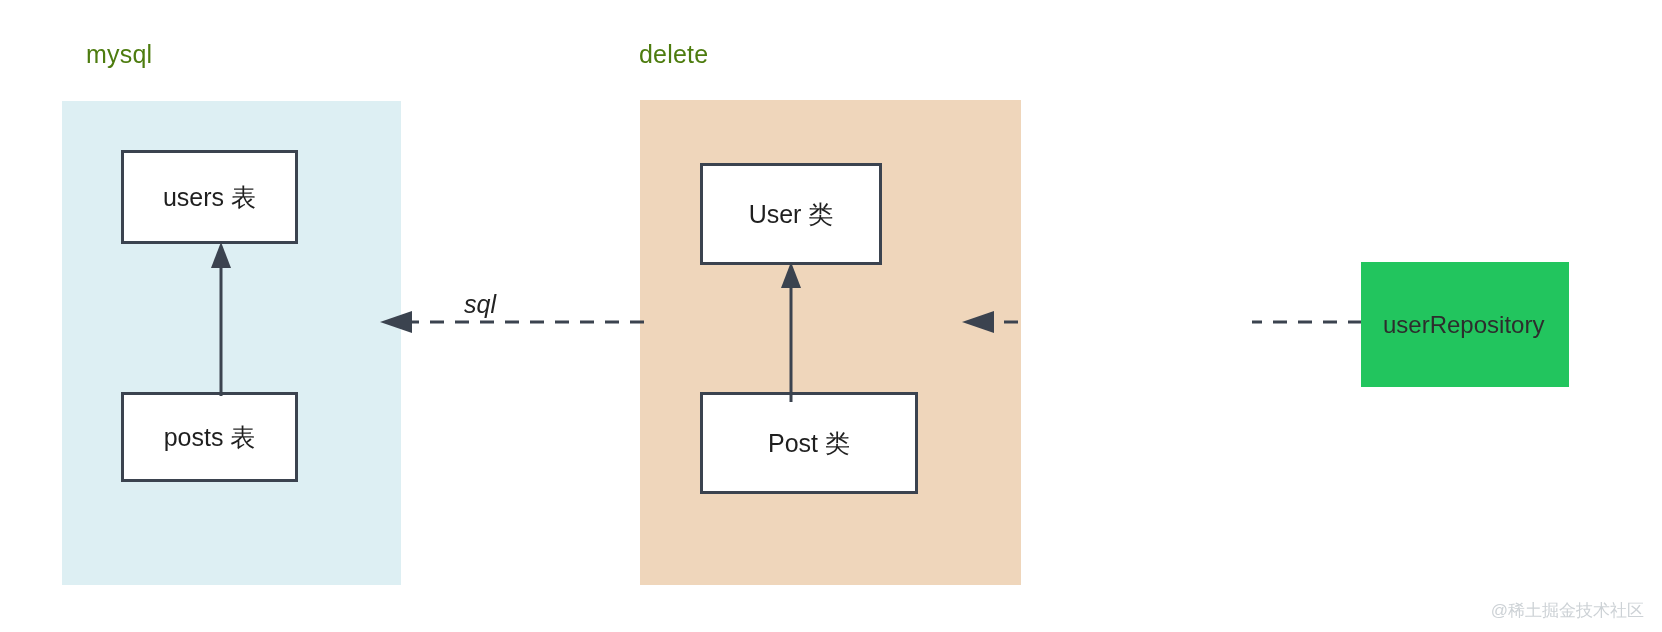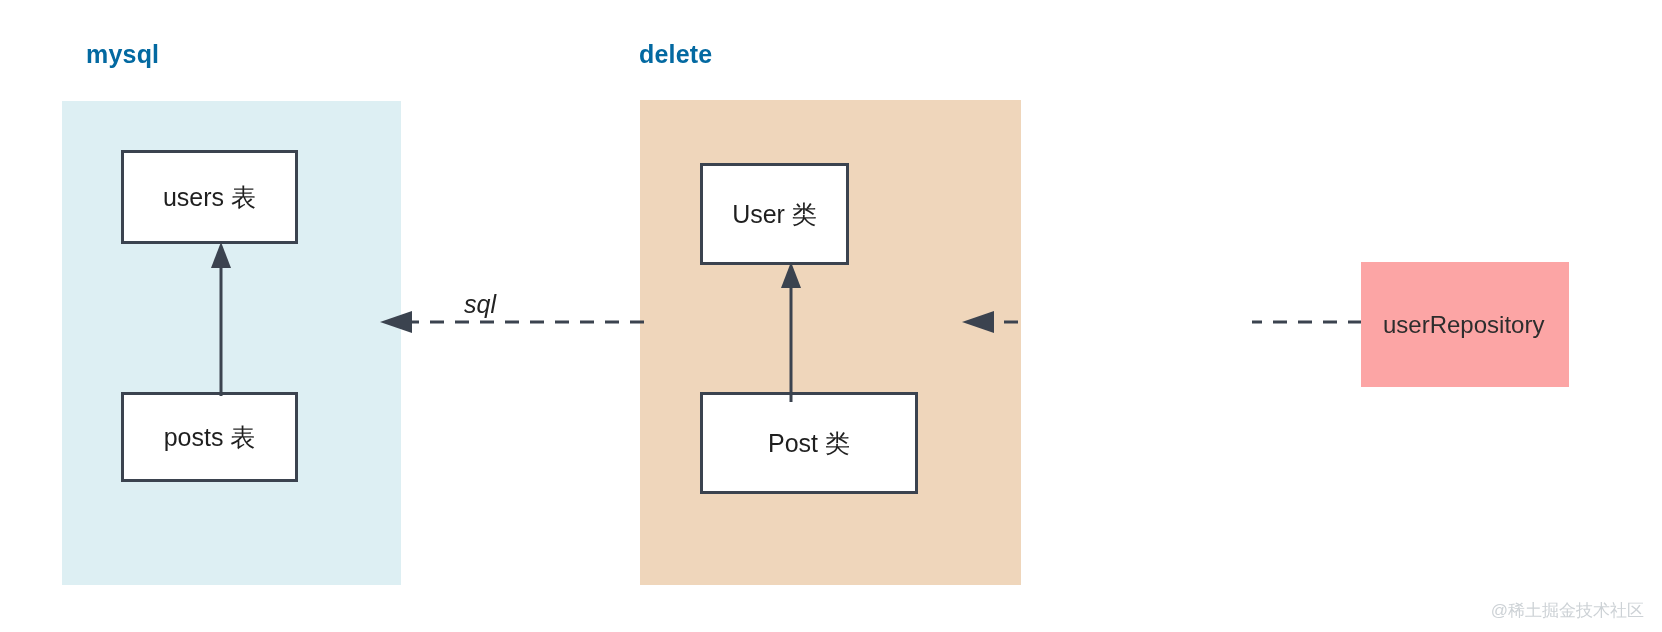--- a/index.html
+++ b/index.html
@@ -20,24 +20,23 @@
   }
 
   
   .panel {
     position: absolute;
     box-sizing: border-box;
   }
   .panel-label {
     position: absolute;
     font-size: 25px;
-    color: #0369a1;
+    color: #4d7c0f;
     letter-spacing: 0.2px;
     white-space: nowrap;
-    font-weight: bold;
   }
 
   #panel-mysql {
     left: 62px;
     top: 101px;
     width: 339px;
     height: 484px;
     background: #ddeff3;
   }
   #label-mysql {
@@ -79,38 +78,38 @@
   }
   #node-posts {
     left: 121px;
     top: 392px;
     width: 177px;
     height: 90px;
   }
   #node-user-class {
     left: 700px;
     top: 163px;
-    width: 149px;
+    width: 182px;
     height: 102px;
   }
   #node-post-class {
     left: 700px;
     top: 392px;
     width: 218px;
     height: 102px;
   }
 
   
   #node-repository {
     position: absolute;
     left: 1361px;
     top: 262px;
     width: 208px;
     height: 125px;
-    background: #fca5a5;
+    background: #22c55e;
     box-sizing: border-box;
     display: flex;
     flex-direction: column;
     justify-content: center;
     padding-left: 22px;
   }
   #node-repository .repo-line {
     font-size: 24px;
     color: #2d2d2d;
     line-height: 1.33;

